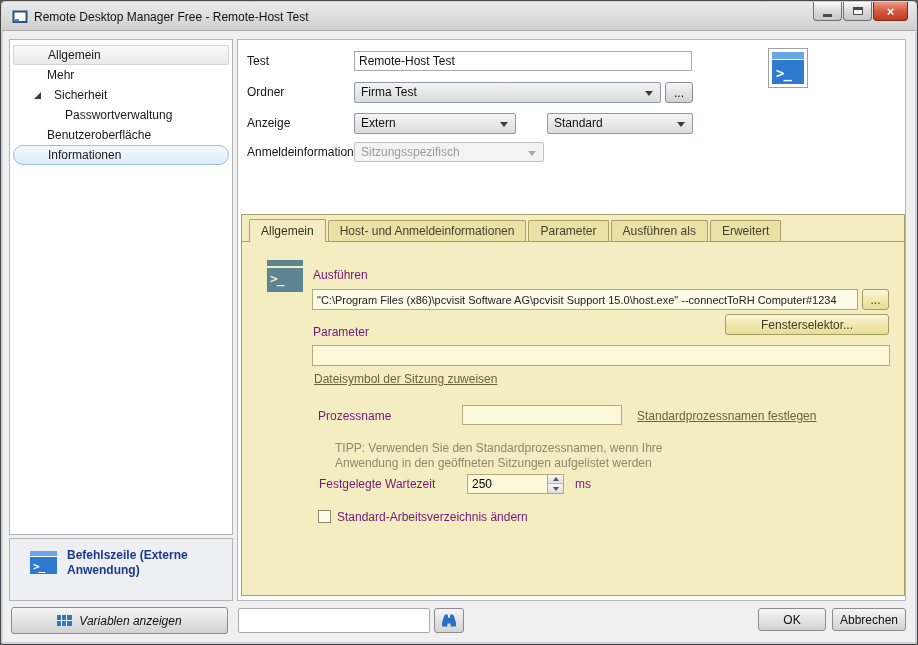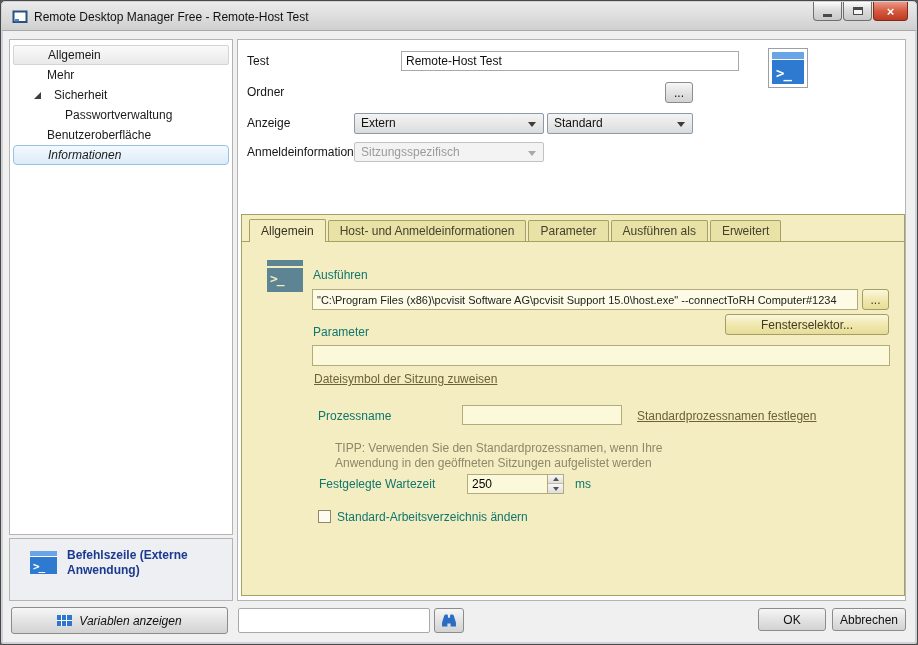--- a/index.html
+++ b/index.html
@@ -25,21 +25,21 @@
   .glyph-min { width:9px; height:3px; background:#4a4a4a; margin-top:8px; }
   .glyph-max { width:10px; height:8px; border:1px solid #4a4a4a; border-top:3px solid #4a4a4a; background:#f6f6f6; }
 
   
   .sidebar { position:absolute; left:8px; top:38px; width:224px; height:496px;
              background:#fff; border:1px solid #b4b4b4; padding-top:5px; }
   .side-item { position:relative; height:20px; line-height:20px; padding-left:34px; margin:0 3px; }
   .side-item.hovered { background:linear-gradient(#fafafa,#e9e9e9); border:1px solid #d4d4d4;
                        border-radius:2px; line-height:18px; }
   .side-item.selected { background:linear-gradient(#f4f9fe,#dcebf9); border:1px solid #98c1e4;
-                        border-radius:4px; line-height:18px;font-style:italic; }
+                        border-radius:10px; line-height:18px; }
   .side-item.parent { padding-left:41px; }
   .side-item.child  { padding-left:52px; }
   .tree-expander { position:absolute; left:21px; top:7px; width:0; height:0;
                    border-bottom:7px solid #3d3d3d; border-left:7px solid transparent; }
 
   
   .session-box { position:absolute; left:8px; top:537px; width:224px; height:63px;
                  background:#edeff2; border:1px solid #b4b4b4; }
   .session-text { position:absolute; left:57px; top:9px; width:150px;
                   font-weight:bold; color:#1b3a8f; line-height:15px; }
@@ -83,21 +83,21 @@
 
   
   .yellow { position:absolute; left:240px; top:213px; width:664px; height:382px;
             background:#f3edc1; border:1px solid #a5a064; }
   .tabstrip { position:absolute; left:0; top:0; right:0; height:27px;
               border-bottom:1px solid #a5a064; display:flex; align-items:flex-end; padding-left:7px; }
   .tab { height:21px; line-height:20px; padding:0 11px; background:#e9e2a6;
          border:1px solid #a5a064; border-bottom:none; border-radius:2px 2px 0 0;
          margin-right:2px; color:#45422d; position:relative; }
   .tab.active { background:#f3edc1; height:23px; line-height:22px; margin-bottom:-1px; z-index:2; color:#35331f; }
-  .ylabel { position:absolute; color:#0f766e; }
+  .ylabel { position:absolute; color:#701a75; }
   .ytxt { position:absolute; border:1px solid #b3ab7c; background:#fcf8da;
           font:11px "Liberation Sans", sans-serif; padding:0 4px; color:#222; outline:none; }
   .ybtn { position:absolute; border:1px solid #a59d63; border-radius:3px;
           background:linear-gradient(#fbf7dd,#efe7ab 55%,#e7dd99);
           font:12px "Liberation Sans", sans-serif; color:#403c26; text-align:center; cursor:default;
           display:flex; align-items:center; justify-content:center; }
   .ylink { position:absolute; color:#6b6236; text-decoration:underline; cursor:pointer; }
   .ytip { position:absolute; color:#8e8868; }
   .spin { position:absolute; width:97px; height:20px; border:1px solid #b3ab7c; background:#fcf8da; }
   .spin input { position:absolute; left:0; top:0; width:78px; height:18px; border:none;
@@ -163,29 +163,33 @@
   <div class="session-box">
     <div class="console-blue" style="position:absolute;left:20px;top:12px;width:27px;height:23px;">
       <div class="cbar"></div>
       <div class="cprompt">&gt;_</div>
     </div>
     <div class="session-text">Befehlszeile (Externe Anwendung)</div>
   </div>
 
   <div class="right-panel">
     <span class="flabel" style="left:9px;top:14px;">Test</span>
-    <input class="txt" style="left: 116px; top: 11px; width: 338px; height: 20px; margin-left: 47px;" value="Remote-Host Test">
+    <input class="txt" style="left: 116px; top: 11px; width: 338px; height: 20px;" value="Remote-Host Test">
 
     <span class="flabel" style="left:9px;top:45px;">Ordner</span>
+    <div class="combo" style="left:116px;top:42px;width:307px;">
+      <span>Firma Test</span>
+      <span class="combo-arrow"></span>
+    </div>
     <div class="std-btn" style="left:427px;top:42px;width:28px;height:21px;">
         <span>...</span>
       </div>
 
     <span class="flabel" style="left:9px;top:76px;">Anzeige</span>
-    <div class="combo" style="left:116px;top:73px;width:190px;">
+    <div class="combo" style="left:116px;top:73px;width:162px;">
       <span>Extern</span>
       <span class="combo-arrow"></span>
     </div>
     <div class="combo" style="left:309px;top:73px;width:146px;">
       <span>Standard</span>
       <span class="combo-arrow"></span>
     </div>
 
     <span class="flabel" style="left:9px;top:105px;">Anmeldeinformationen</span>
     <div class="combo disabled" style="left:116px;top:102px;width:190px;height:20px;">

